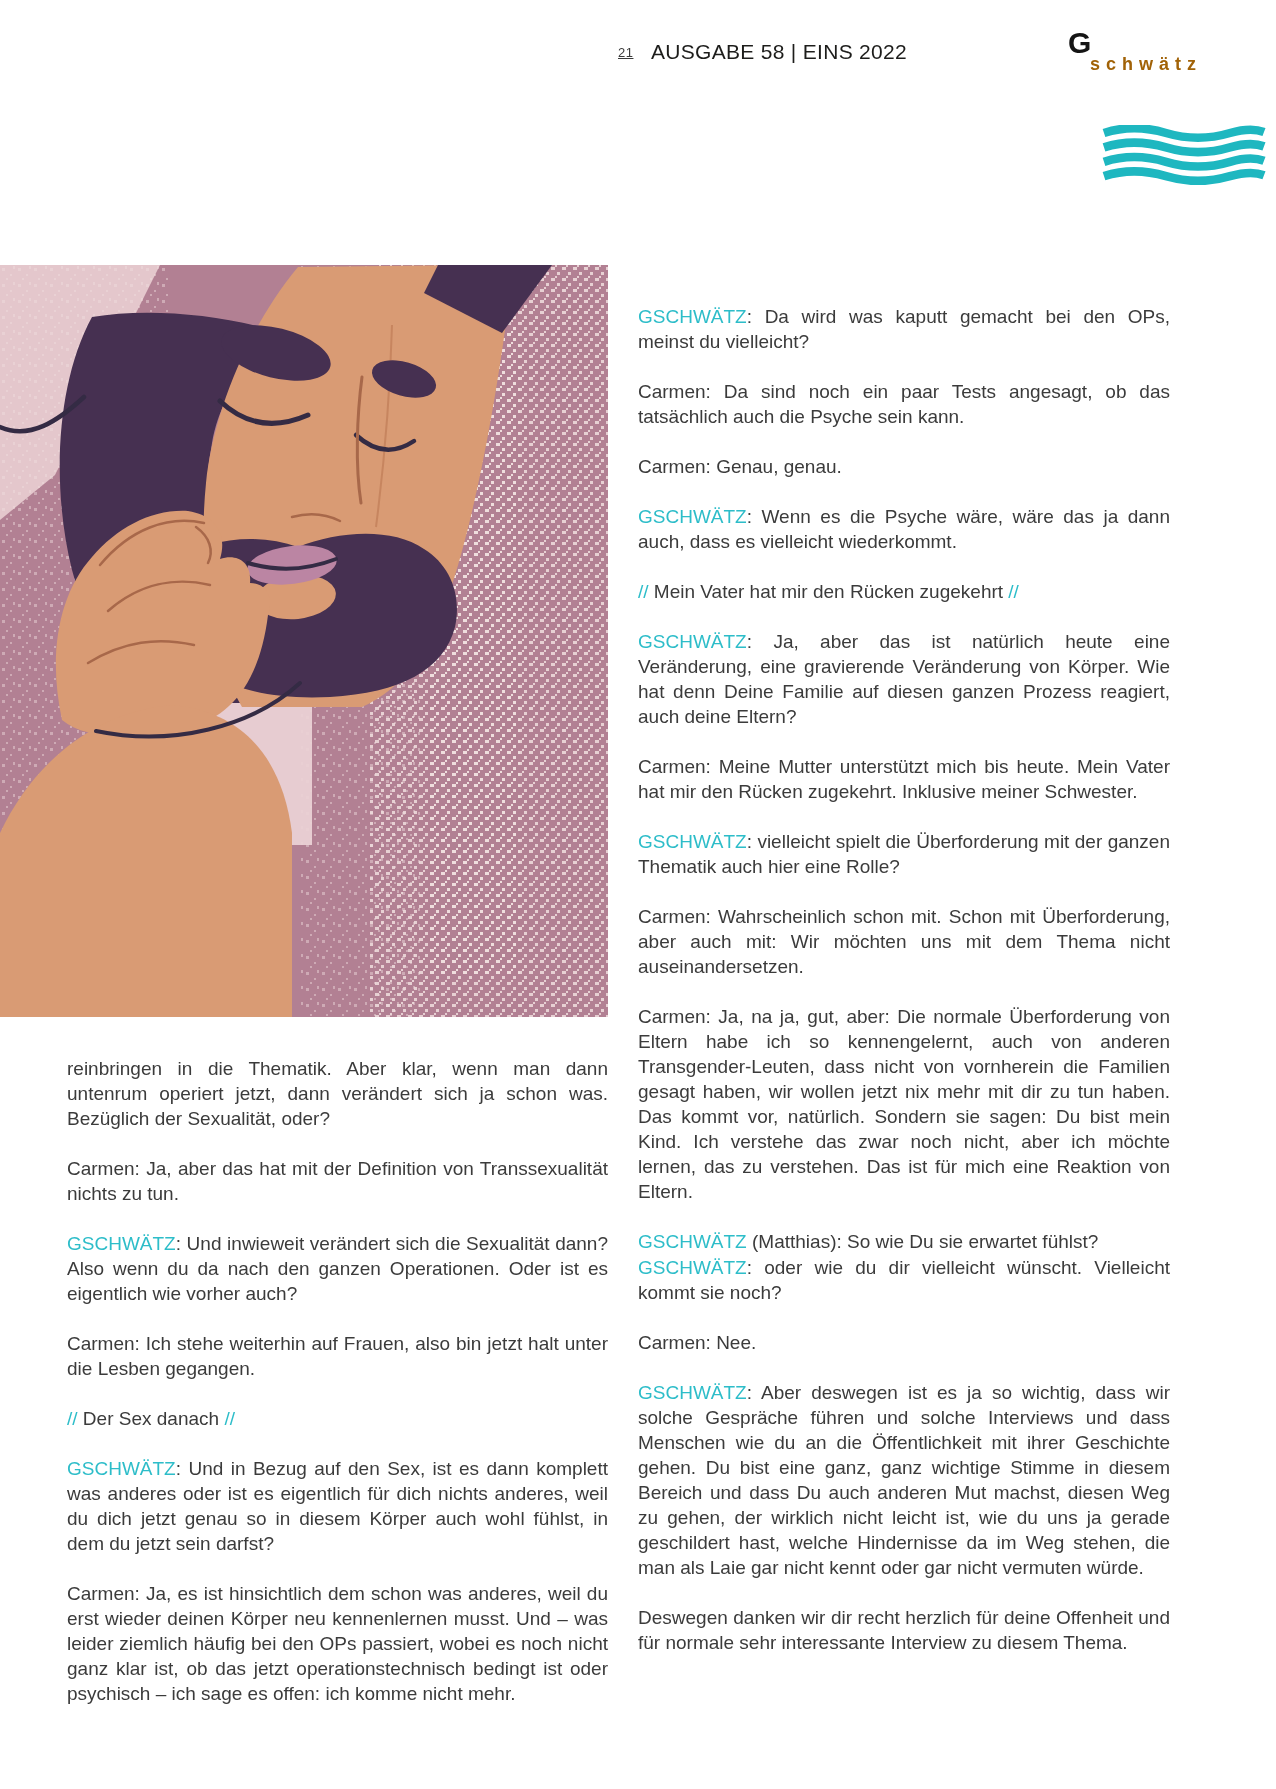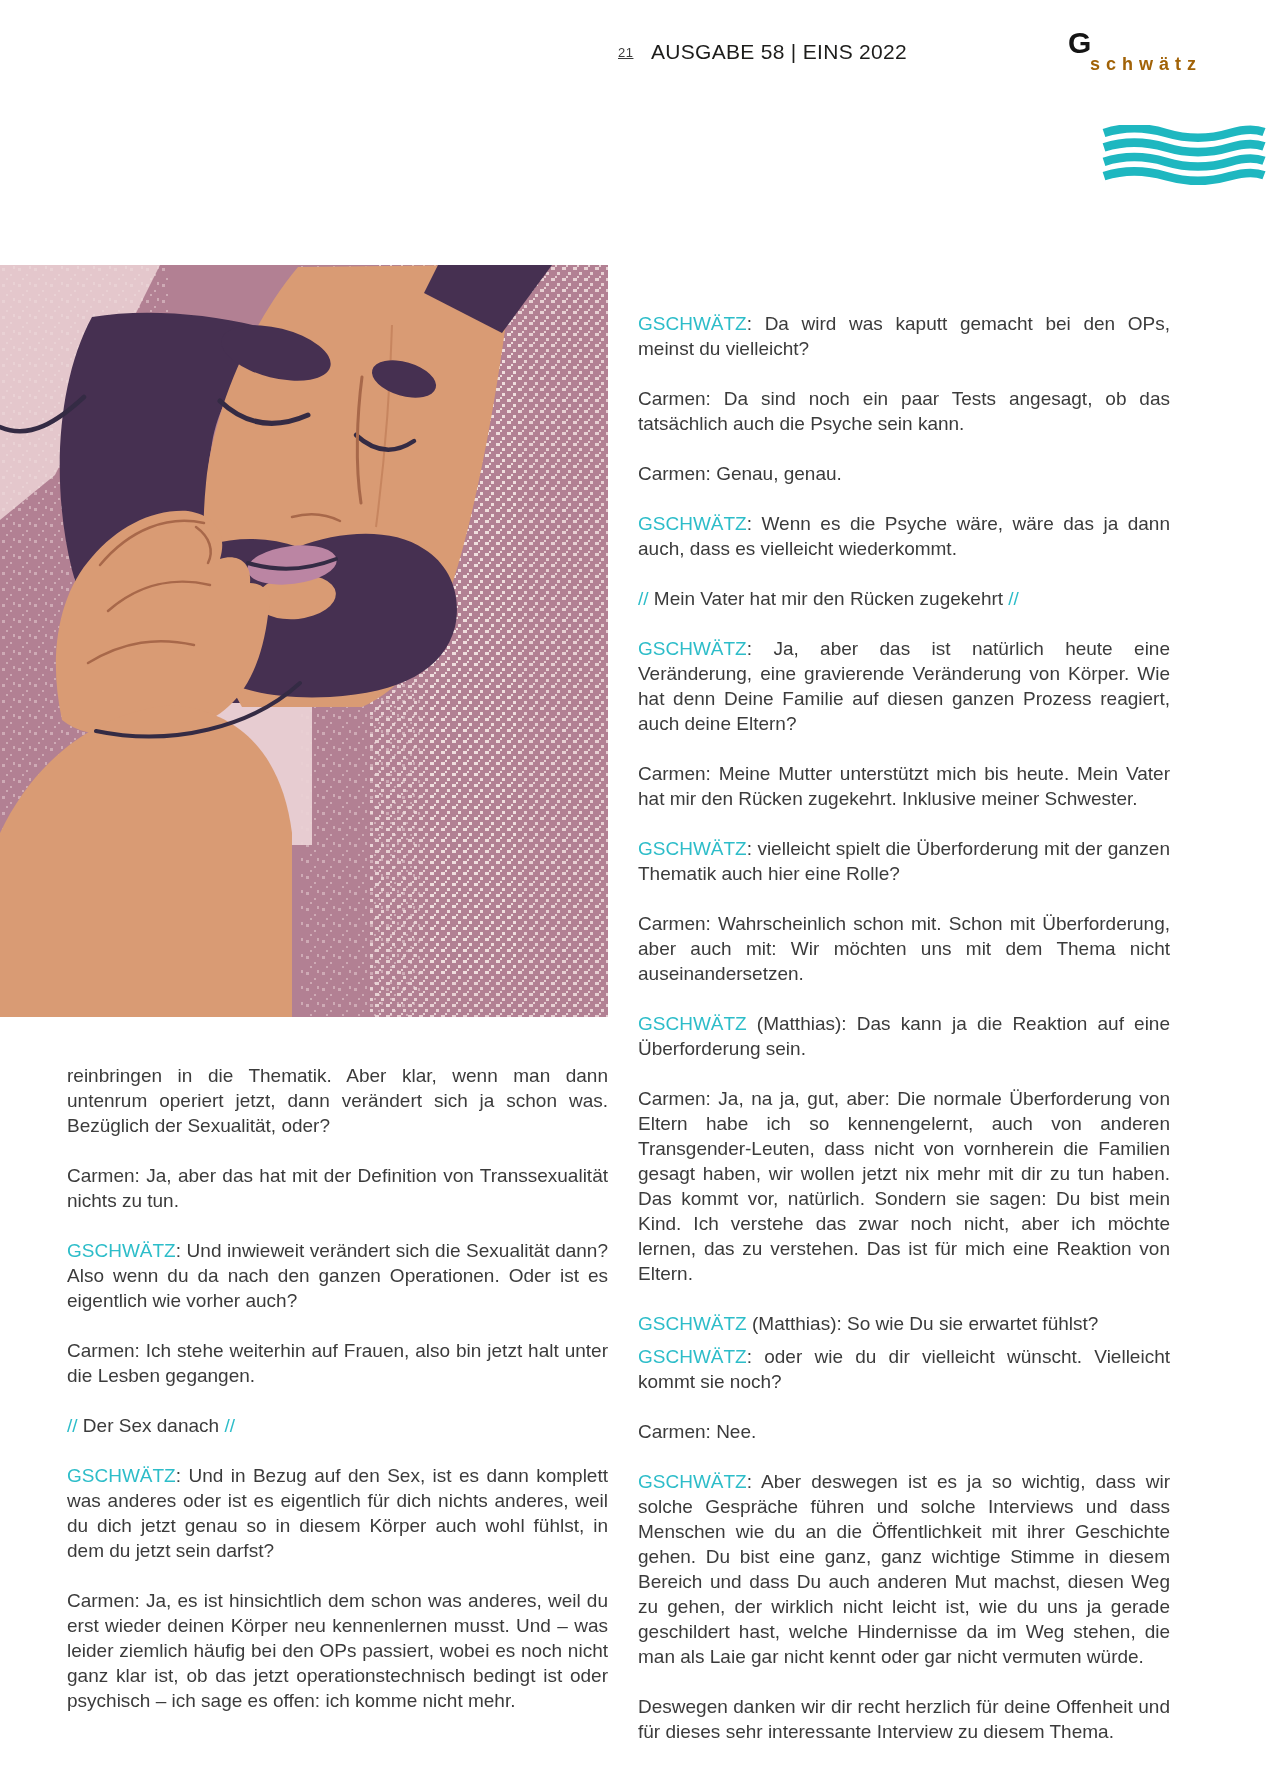--- a/index.html
+++ b/index.html
@@ -20,21 +20,21 @@
   
   #logo-g{left:1068px;top:26px;font-size:30px;font-weight:bold;color:#141414;}
   #logo-name{left:1090px;top:54px;font-size:18px;font-weight:bold;letter-spacing:6px;color:#a16207;}
   #logo-waves{left:1102px;top:125px;width:164px;height:60px;}
   
   #illustration{left:0;top:265px;width:608px;height:752px;}
   
   .col{font-size:19px;line-height:25px;text-align:justify;color:var(--body);}
   #left-col{left:67px;top:1055px;width:541px;}
   #right-col{left:638px;top:303px;width:532px;}
-  .col p{margin:8px 0 25px 0;}
+  .col p{margin:1px 0 25px 0;}
   .col p.tight{margin-bottom:0;}
   .teal{color:var(--teal);}
   .speaker{color:var(--teal);}
   .speaker.plain{color:var(--body);}
 </style>
 </head>
 <body>
 
 <div class="abs" id="page-num">21</div>
 <div class="abs" id="issue">AUSGABE 58 | EINS 2022</div>
@@ -123,20 +123,19 @@
 <div class="abs col" id="right-col">
     <p><span class="speaker">GSCHWÄTZ</span><span>: Da wird was kaputt gemacht bei den OPs, meinst du vielleicht?</span></p>
     <p><span class="speaker plain">Carmen</span><span>: Da sind noch ein paar Tests angesagt, ob das tatsächlich auch die Psyche sein kann.</span></p>
     <p><span class="speaker plain">Carmen</span><span>: Genau, genau.</span></p>
     <p><span class="speaker">GSCHWÄTZ</span><span>: Wenn es die Psyche wäre, wäre das ja dann auch, dass es vielleicht wiederkommt.</span></p>
     <p><span class="teal">// </span><span>Mein Vater hat mir den Rücken zugekehrt </span><span class="teal">//</span></p>
     <p><span class="speaker">GSCHWÄTZ</span><span>: Ja, aber das ist natürlich heute eine Veränderung, eine gravierende Veränderung von Körper. Wie hat denn Deine Familie auf diesen ganzen Prozess reagiert, auch deine Eltern?</span></p>
     <p><span class="speaker plain">Carmen</span><span>: Meine Mutter unterstützt mich bis heute. Mein Vater hat mir den Rücken zugekehrt. Inklusive meiner Schwester.</span></p>
     <p><span class="speaker">GSCHWÄTZ</span><span>: vielleicht spielt die Überforderung mit der ganzen Thematik auch hier eine Rolle?</span></p>
     <p><span class="speaker plain">Carmen</span><span>: Wahrscheinlich schon mit. Schon mit Überforderung, aber auch mit: Wir möchten uns mit dem Thema nicht auseinandersetzen.</span></p>
-    <p><span class="speaker">GSCHWÄTZ</span><span> (Matthias): Das kann ja die Reaktion auf eine Überforderung sein.</span></p>
     <p><span class="speaker plain">Carmen</span><span>: Ja, na ja, gut, aber: Die normale Überforderung von Eltern habe ich so kennengelernt, auch von anderen Transgender-Leuten, dass nicht von vornherein die Familien gesagt haben, wir wollen jetzt nix mehr mit dir zu tun haben. Das kommt vor, natürlich. Sondern sie sagen: Du bist mein Kind. Ich verstehe das zwar noch nicht, aber ich möchte lernen, das zu verstehen. Das ist für mich eine Reaktion von Eltern.</span></p>
     <p class="tight"><span class="speaker">GSCHWÄTZ</span><span> (Matthias): So wie Du sie erwartet fühlst?</span></p>
     <p><span class="speaker">GSCHWÄTZ</span><span>: oder wie du dir vielleicht wünscht. Vielleicht kommt sie noch?</span></p>
     <p><span class="speaker plain">Carmen</span><span>: Nee.</span></p>
     <p><span class="speaker">GSCHWÄTZ</span><span>: Aber deswegen ist es ja so wichtig, dass wir solche Gespräche führen und solche Interviews und dass Menschen wie du an die Öffentlichkeit mit ihrer Geschichte gehen. Du bist eine ganz, ganz wichtige Stimme in diesem Bereich und dass Du auch anderen Mut machst, diesen Weg zu gehen, der wirklich nicht leicht ist, wie du uns ja gerade geschildert hast, welche Hindernisse da im Weg stehen, die man als Laie gar nicht kennt oder gar nicht vermuten würde.</span></p>
-    <p>Deswegen danken wir dir recht herzlich für deine Offenheit und für dieses sehr interessante Interview zu diesem Thema.</p>
+    <p>Deswegen danken wir dir recht herzlich für deine Offenheit und für normale sehr interessante Interview zu diesem Thema.</p>
   </div>
 
 </body></html>

